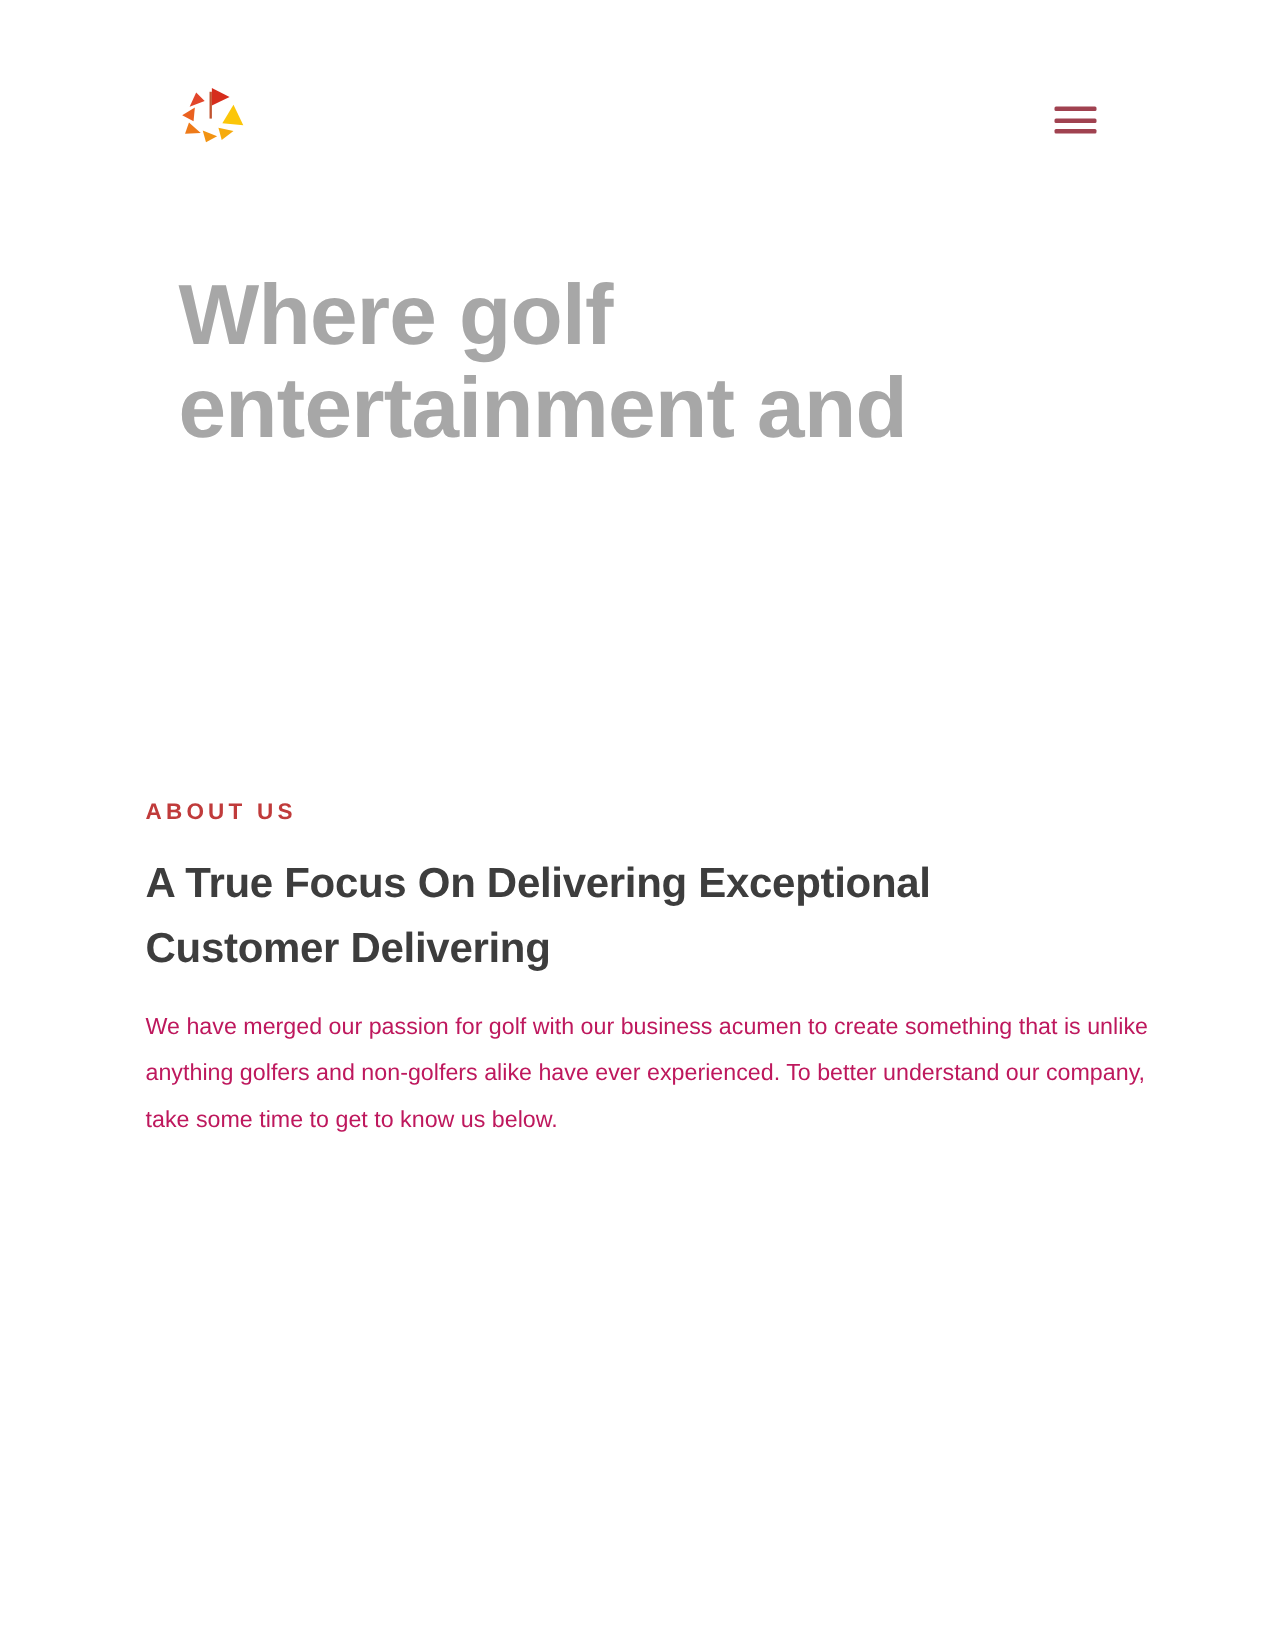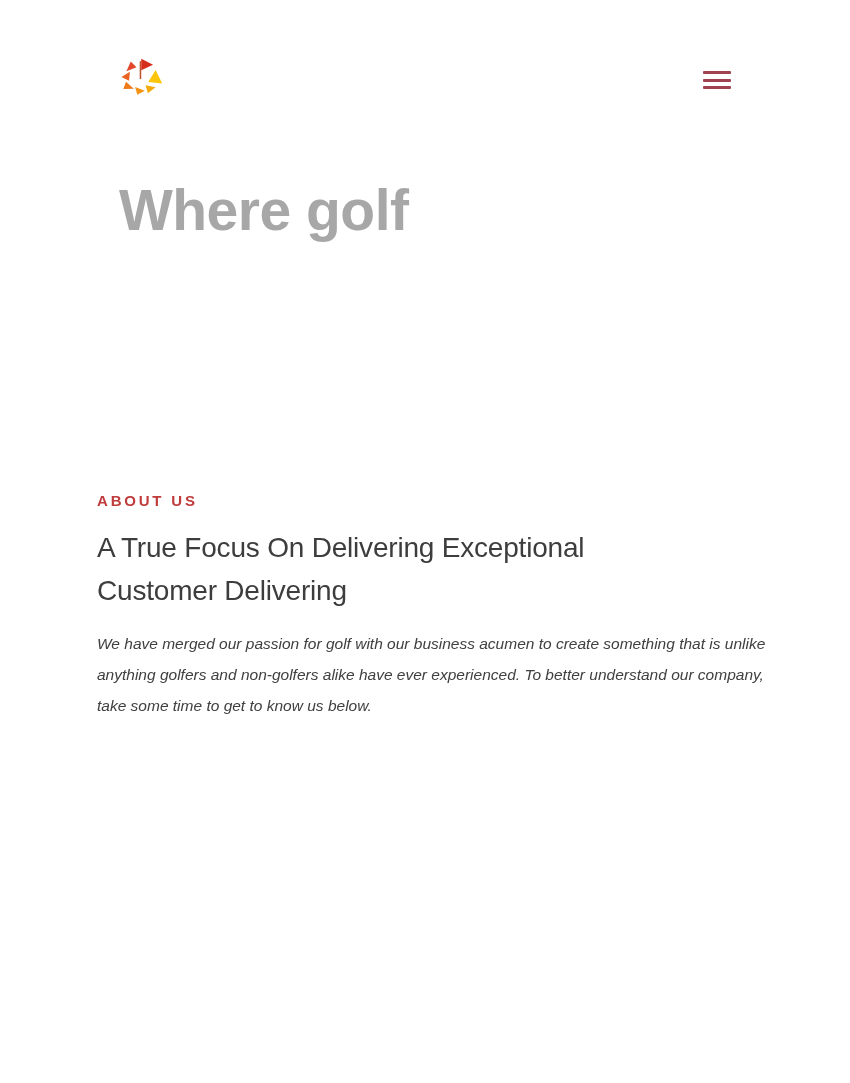--- a/index.html
+++ b/index.html
@@ -55,36 +55,36 @@
   }
 
   
   .about { padding: 124px 0 0 97px; max-width: 790px; }
   .about .eyebrow {
     font-size: 15px;
     font-weight: 700;
     letter-spacing: 2.8px;
     color: #c03b3b;
     line-height: 24px;
+    margin-top: 41px;
   }
   .about h2 {
     margin-top: 13px;
-    font-weight: 400;
+    font-weight: 700;
     font-size: 28px;
     line-height: 43px;
     color: #3d3d3d;
     letter-spacing: -0.2px;
   }
   .about p {
     margin-top: 16px;
     font-size: 15.5px;
     line-height: 31px;
-    color: #404040;
+    color: #be185d;
     max-width: 680px;
-    font-style: italic;
   }
 </style>
 </head>
 <body>
 
 <div class="page">
 
   <header class="site-header">
     <a class="logo-link">
       <svg width="48" height="49" viewBox="0 0 55 55" aria-hidden="true">
@@ -104,21 +104,21 @@
     <button class="hamburger" aria-label="Menu">
       <span></span>
       <span></span>
       <span></span>
     </button>
   </header>
 
   <section class="hero">
     <h1>
       <span>Where golf</span><br>
-      <br>
+      <span>entertainment and</span><br>
       <br>
     </h1>
   </section>
 
   <section class="about">
     <div class="eyebrow">ABOUT US</div>
     <h2>
       <span>A True Focus On Delivering Exceptional</span><br>
       <span>Customer Delivering</span>
     </h2>

